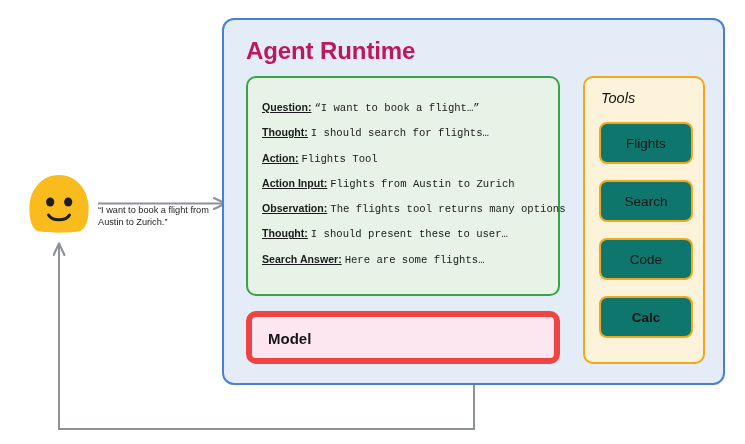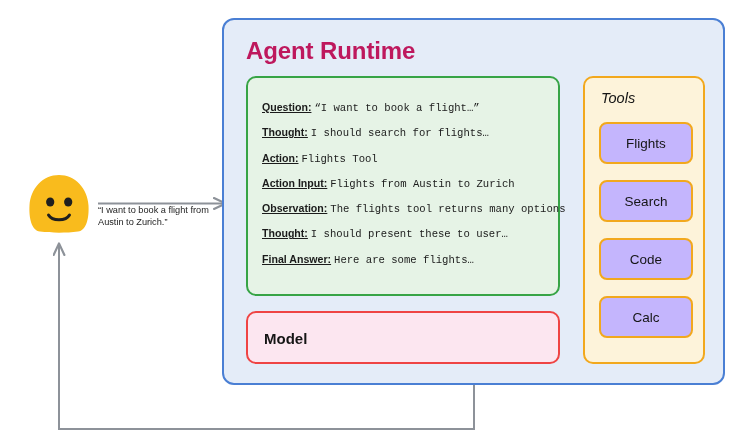--- a/index.html
+++ b/index.html
@@ -71,21 +71,21 @@
 
   
   .model-box {
     position: absolute;
     left: 246px;
     top: 311px;
     width: 314px;
     height: 53px;
     box-sizing: border-box;
     background: #fce6f0;
-    border: 2px solid #ef4444;
+    border: 6px solid #ef4444;
     border-radius: 10px;
   }
   .model-label {
     position: absolute;
     left: 16px;
     top: 50%;
     transform: translateY(-50%);
     font-size: 15px;
     font-weight: 600;
     color: #151515;
@@ -115,31 +115,31 @@
   .tool-list {
     position: absolute;
     left: 14px;
     top: 44px;
     width: 94px;
   }
   .tool-btn {
     box-sizing: border-box;
     width: 94px;
     height: 42px;
-    background: #c4b5fd;
+    background: #0f766e;
     border: 2px solid #f2a81d;
     border-radius: 8px;
     display: flex;
     align-items: center;
     justify-content: center;
     font-size: 13.5px;
     color: #151515;
     margin-bottom: 16px;
   }
-  .tool-btn:last-child { margin-bottom: 0; }
+  .tool-btn:last-child { margin-bottom: 0; font-weight: bold; }
 
   
   .user-avatar {
     position: absolute;
     left: 28px;
     top: 174px;
     width: 62px;
     height: 60px;
   }
 
@@ -236,21 +236,21 @@
     </div>
     <div class="trace-line">
       <span class="lbl">Observation:</span>
       <span class="val">The flights tool returns many options</span>
     </div>
     <div class="trace-line">
       <span class="lbl">Thought:</span>
       <span class="val">I should present these to user…</span>
     </div>
     <div class="trace-line">
-      <span class="lbl">Final Answer:</span>
+      <span class="lbl">Search Answer:</span>
       <span class="val">Here are some flights…</span>
     </div>
   </div>
 
   <div class="model-box">
     <div class="model-label">Model</div>
   </div>
 
   <div class="tools-panel">
     <div class="tools-title">Tools</div>

